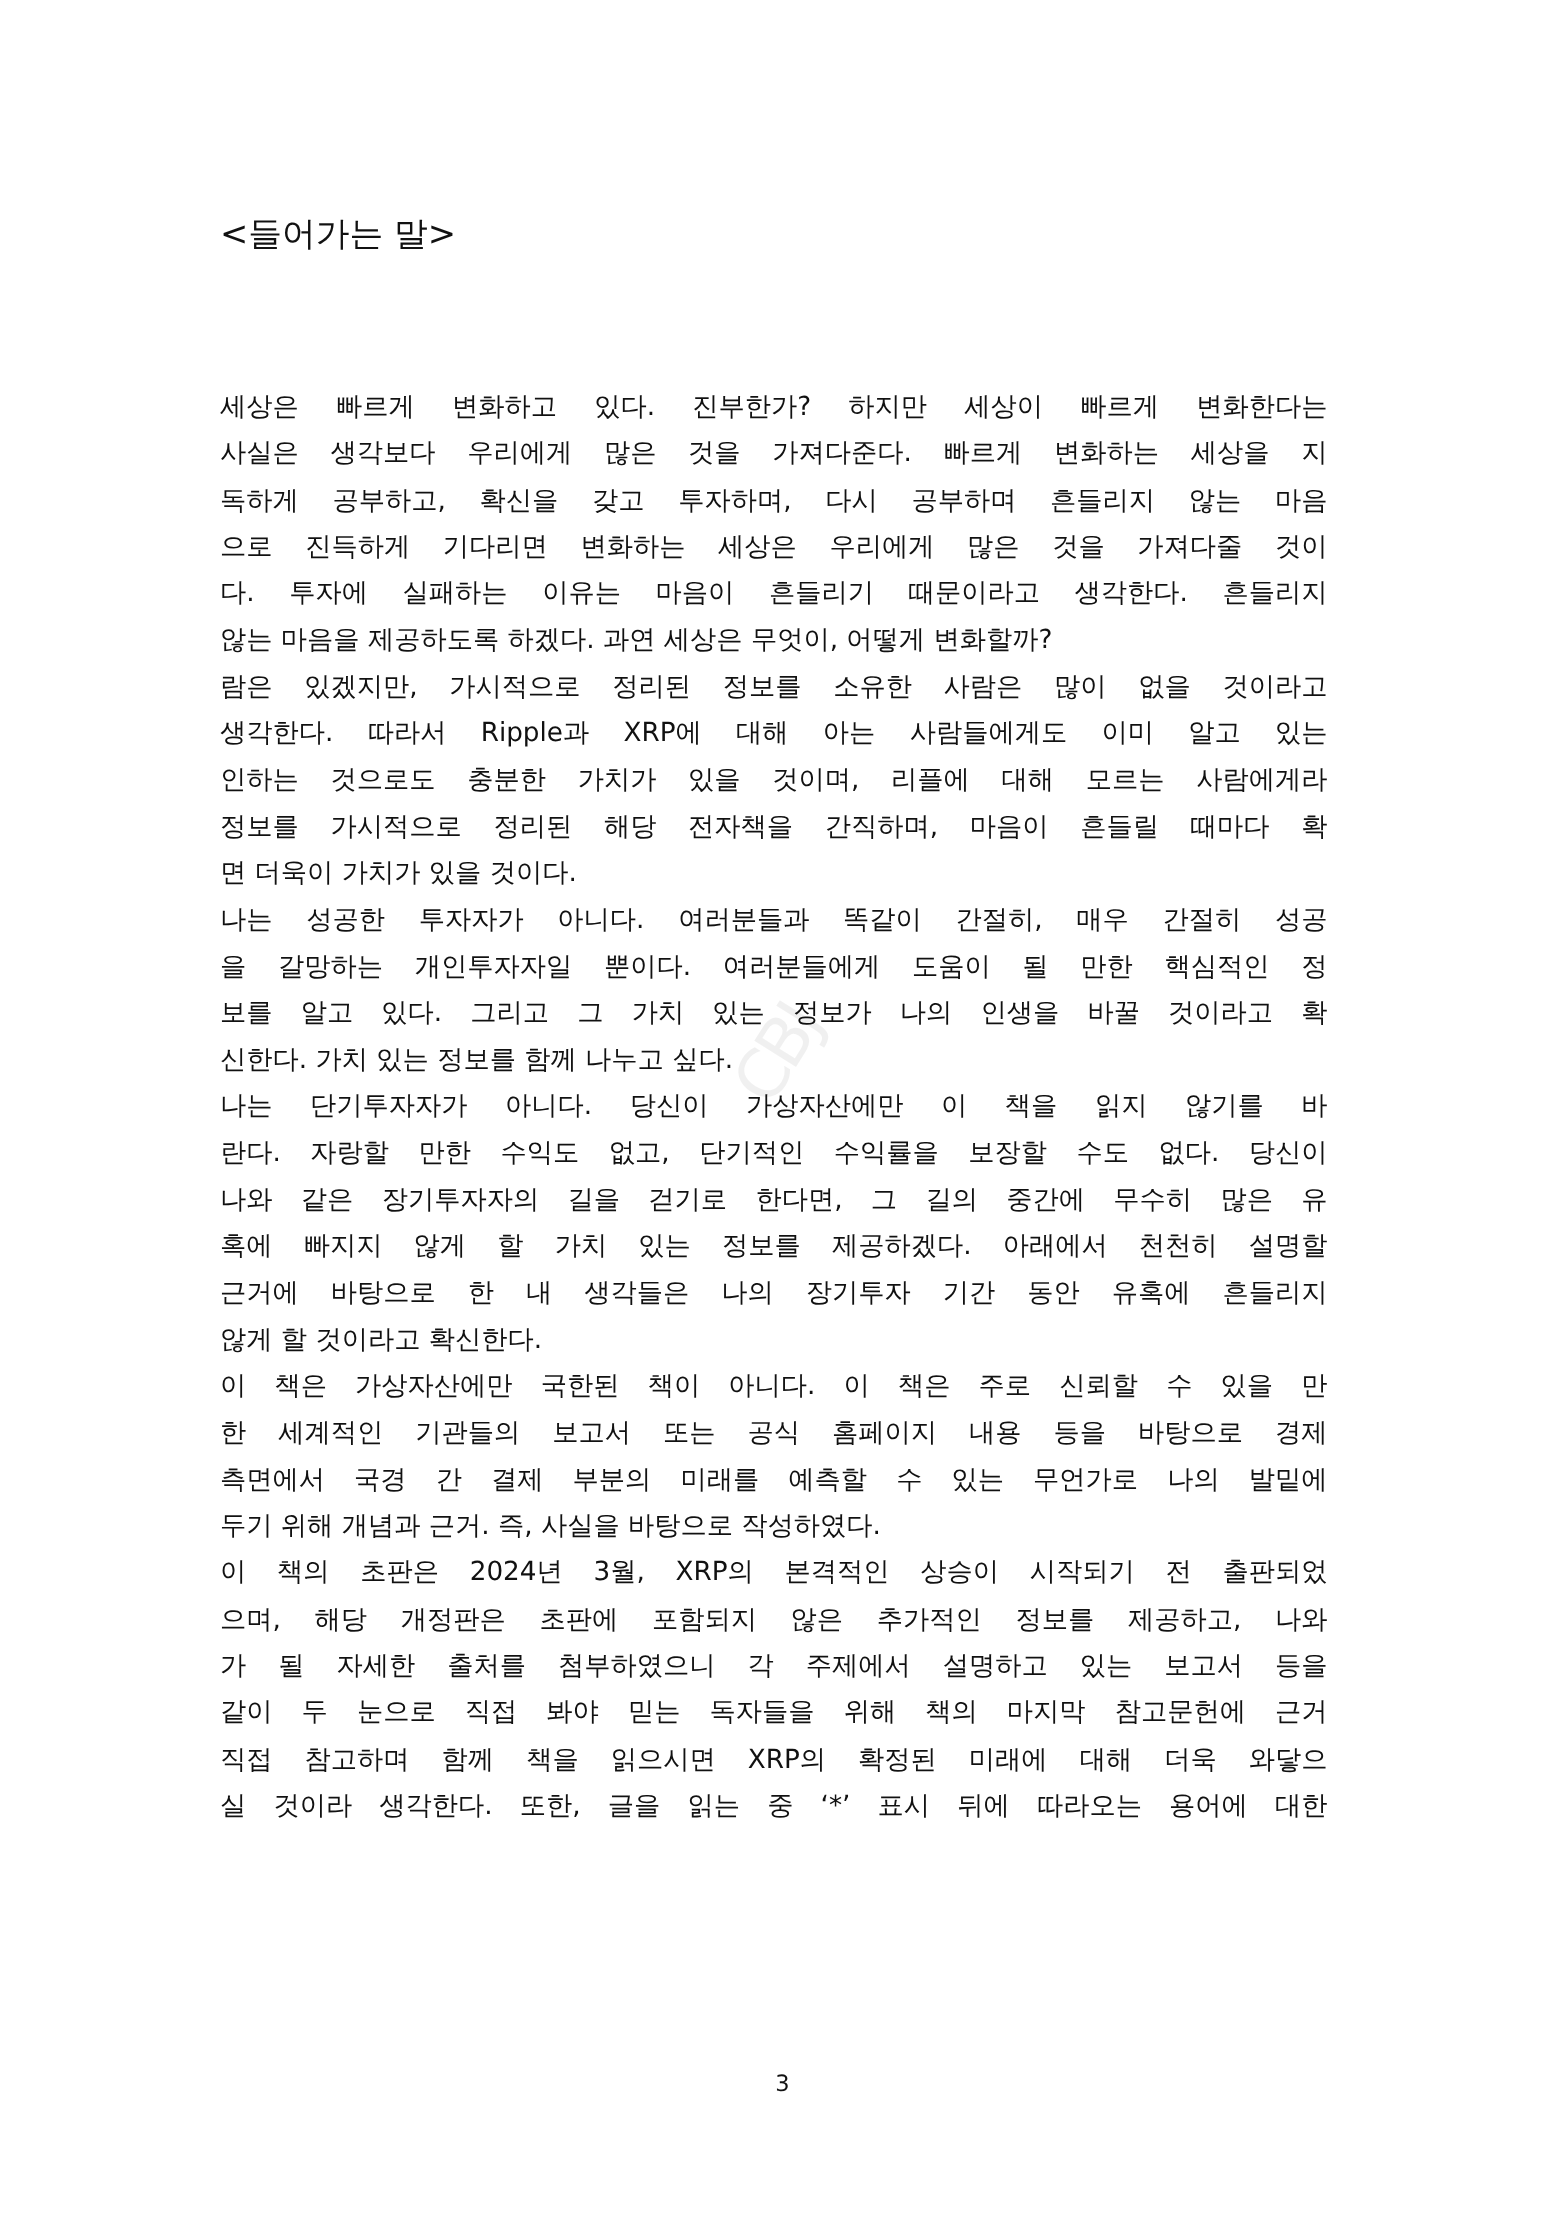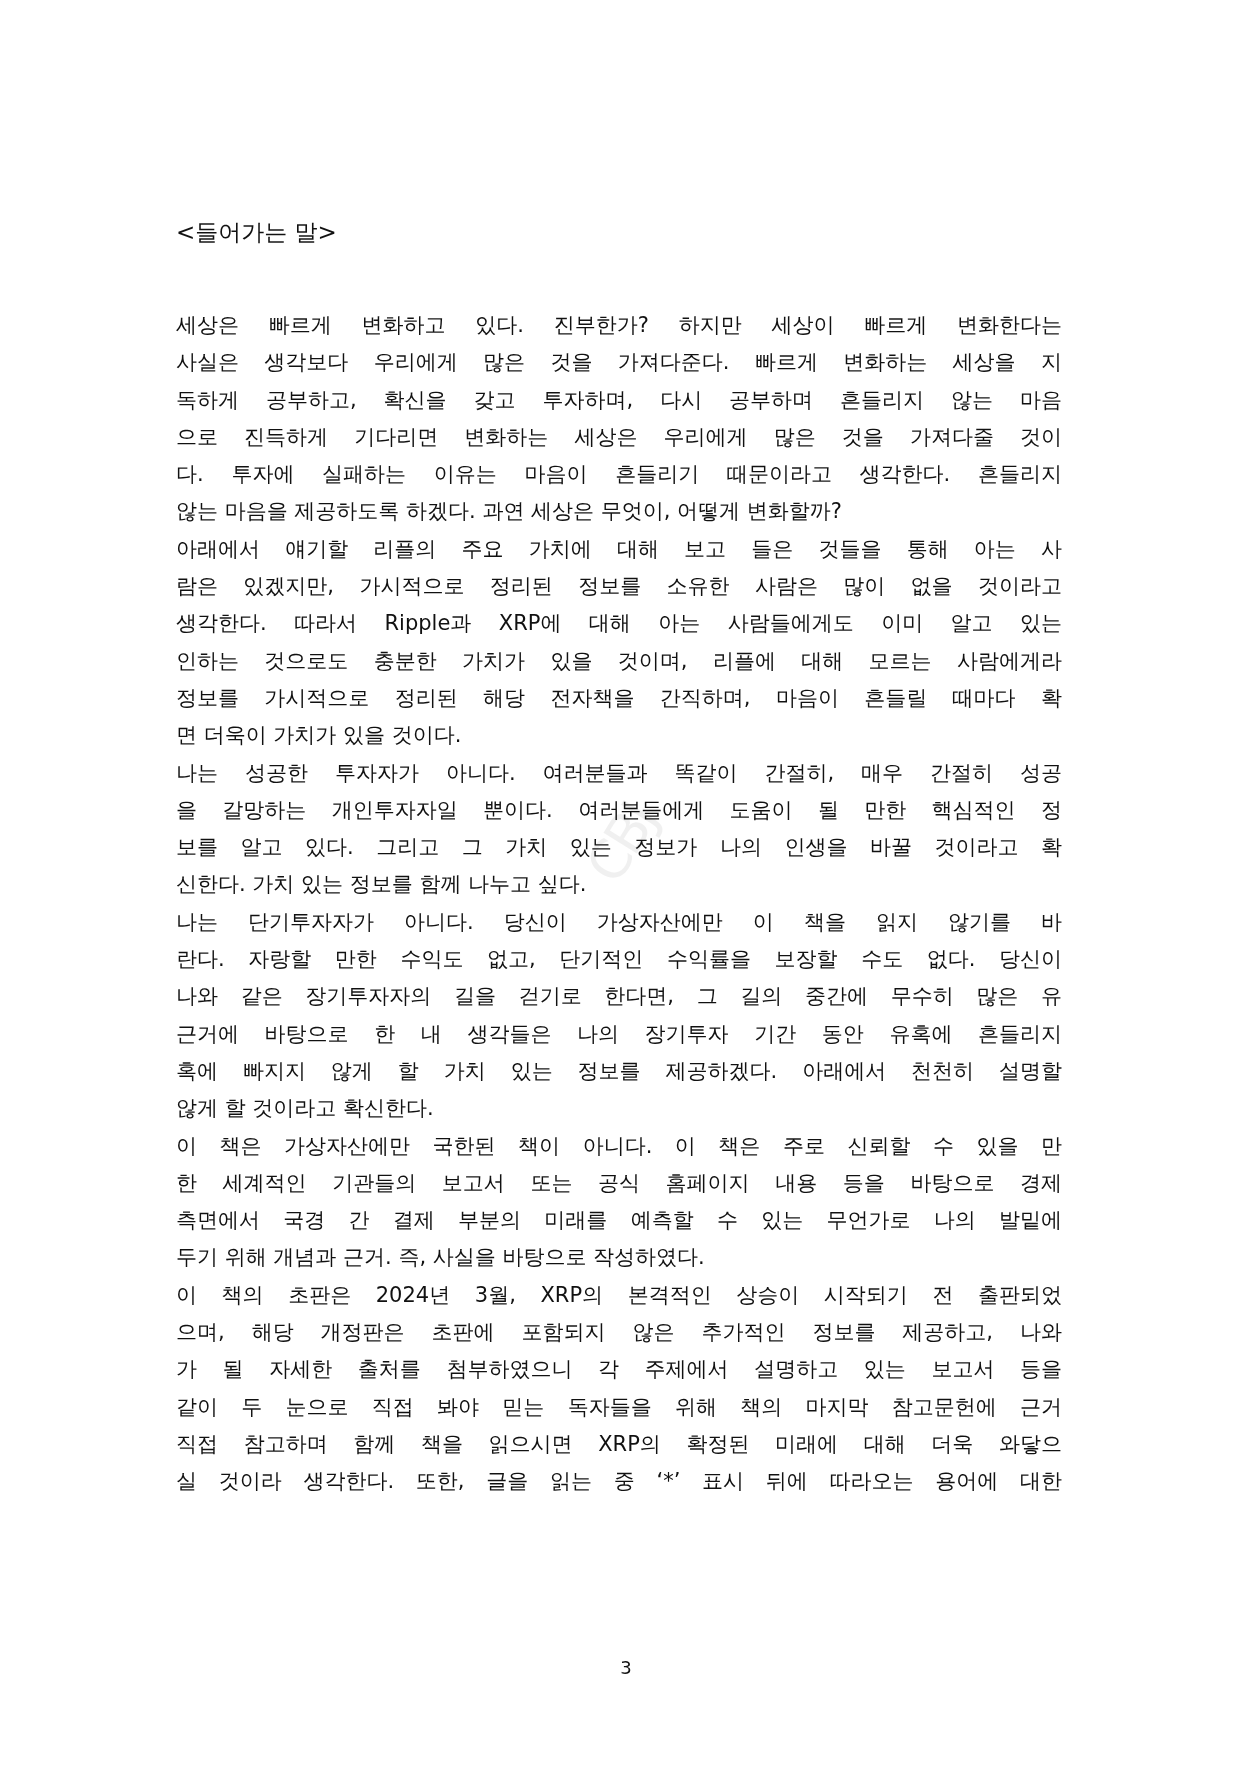--- a/index.html
+++ b/index.html
@@ -19,24 +19,23 @@
       position: absolute;
       left: 0; top: 0;
       width: 1252px;
       height: 1774px;
       background: #ffffff;
     }
     .title {
       position: absolute;
       left: 176px;
       top: 172px;
-      font-size: 23px;
+      font-size: 27px;
       line-height: 32px;
       white-space: nowrap;
-      margin-top: 44px;
     }
     .body-text {
       position: absolute;
       left: 176px;
       top: 283px;
       width: 886px;
       margin-top: 24px;
     }
     .line {
       display: block;
@@ -104,23 +103,20 @@
     <span class="line">
         <span class="line-inner">으로 진득하게 기다리면 변화하는 세상은 우리에게 많은 것을 가져다줄 것이</span>
       </span>
     <span class="line">
         <span class="line-inner">다. 투자에 실패하는 이유는 마음이 흔들리기 때문이라고 생각한다. 흔들리지</span>
       </span>
     <span class="line last">
         <span class="line-inner">않는 마음을 제공하도록 하겠다. 과연 세상은 무엇이, 어떻게 변화할까?</span>
       </span>
     <span class="line">
-        <span class="line-inner"> 아래에서 얘기할 리플의 주요 가치에 대해 보고 들은 것들을 통해 아는 사</span>
-      </span>
-    <span class="line">
         <span class="line-inner">람은 있겠지만, 가시적으로 정리된 정보를 소유한 사람은 많이 없을 것이라고</span>
       </span>
     <span class="line">
         <span class="line-inner">생각한다. 따라서 Ripple과 XRP에 대해 아는 사람들에게도 이미 알고 있는</span>
       </span>
     <span class="line">
         <span class="line-inner">인하는 것으로도 충분한 가치가 있을 것이며, 리플에 대해 모르는 사람에게라</span>
       </span>
     <span class="line">
         <span class="line-inner">정보를 가시적으로 정리된 해당 전자책을 간직하며, 마음이 흔들릴 때마다 확</span>
@@ -143,24 +139,24 @@
     <span class="line">
         <span class="line-inner"> 나는 단기투자자가 아니다. 당신이 가상자산에만 이 책을 읽지 않기를 바</span>
       </span>
     <span class="line">
         <span class="line-inner">란다. 자랑할 만한 수익도 없고, 단기적인 수익률을 보장할 수도 없다. 당신이</span>
       </span>
     <span class="line">
         <span class="line-inner">나와 같은 장기투자자의 길을 걷기로 한다면, 그 길의 중간에 무수히 많은 유</span>
       </span>
     <span class="line">
-        <span class="line-inner">근거에 바탕으로 한 내 생각들은 나의 장기투자 기간 동안 유혹에 흔들리지</span>
+        <span class="line-inner">혹에 빠지지 않게 할 가치 있는 정보를 제공하겠다. 아래에서 천천히 설명할</span>
       </span>
     <span class="line">
-        <span class="line-inner">혹에 빠지지 않게 할 가치 있는 정보를 제공하겠다. 아래에서 천천히 설명할</span>
+        <span class="line-inner">근거에 바탕으로 한 내 생각들은 나의 장기투자 기간 동안 유혹에 흔들리지</span>
       </span>
     <span class="line last">
         <span class="line-inner">않게 할 것이라고 확신한다.</span>
       </span>
     <span class="line">
         <span class="line-inner"> 이 책은 가상자산에만 국한된 책이 아니다. 이 책은 주로 신뢰할 수 있을 만</span>
       </span>
     <span class="line">
         <span class="line-inner">한 세계적인 기관들의 보고서 또는 공식 홈페이지 내용 등을 바탕으로 경제</span>
       </span>

